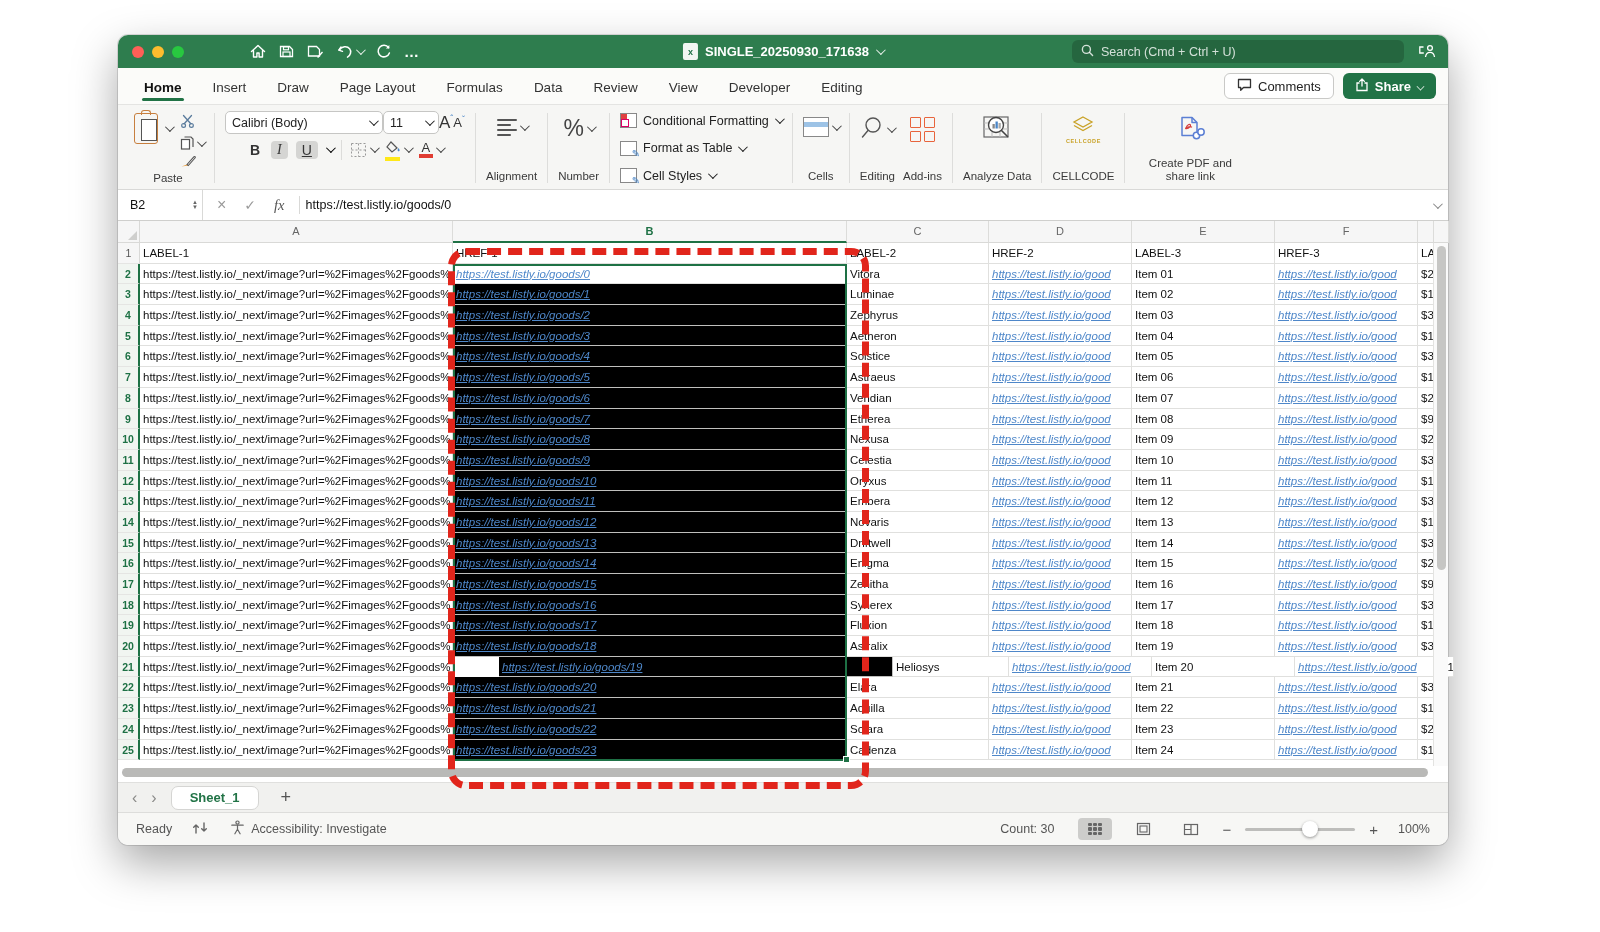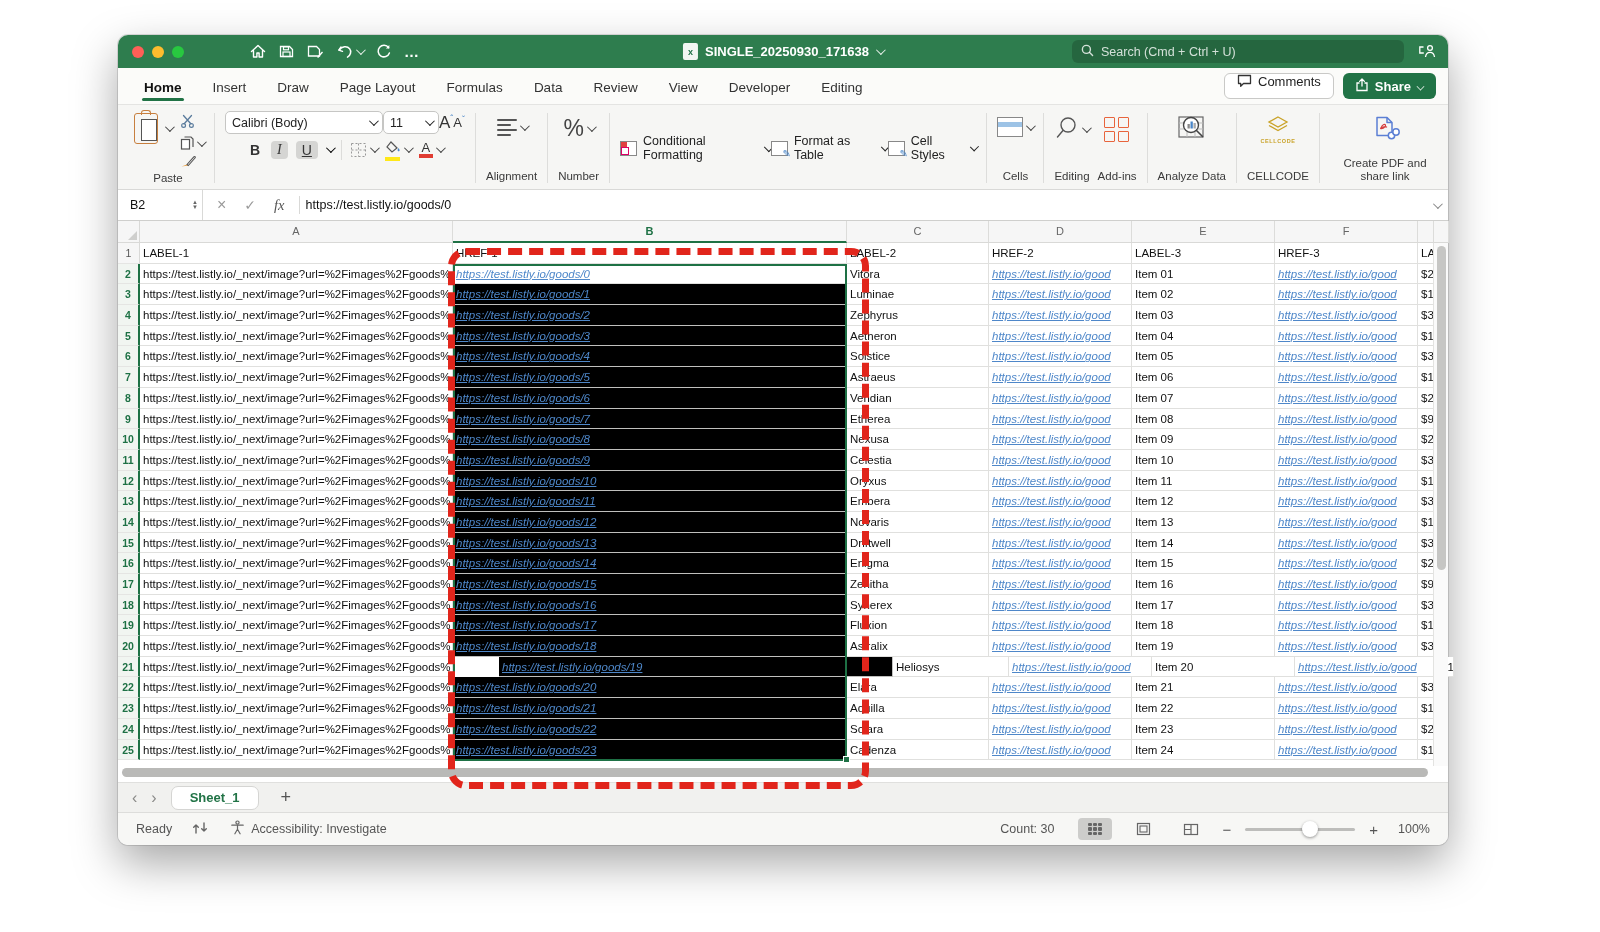--- a/index.html
+++ b/index.html
@@ -19,42 +19,42 @@
   .tb-title { position:absolute; left:50%; top:0; height:33px; transform:translateX(-50%); display:flex; align-items:center; gap:7px; color:#fff; font-size:13px; font-weight:700; }
   .doc-ic { width:15px; height:17px; background:#f2f6f2; border-radius:2px; position:relative; display:flex; align-items:center; justify-content:center; font-size:9px; font-weight:700; color:#1e7145; }
   .tb-search { position:absolute; right:44px; top:5px; width:332px; height:23px; background:rgba(0,0,0,.18); border-radius:6px; display:flex; align-items:center; gap:7px; padding-left:9px; color:rgba(255,255,255,.8); font-size:12.5px; }
   .tb-presence { position:absolute; right:12px; top:8px; color:#fff; }
   
   .tabrow { height:37px; background:#fbfbf9; display:flex; align-items:center; padding:0 14px 0 24px; border-bottom:1px solid #e4e4e2; flex:none; position:relative; }
   .mtab { font-size:13.5px; color:#333; margin-right:27px; padding:9px 2px 7px; position:relative; cursor:default; }
   .mtab.active { font-weight:700; color:#111; }
   .mtab.active::after { content:""; position:absolute; left:0; right:0; bottom:1px; height:3px; border-radius:2px; background:#217346; }
   .tabrow-right { position:absolute; right:12px; top:5px; display:flex; gap:9px; }
-  .btn-comments { height:26px; border:1px solid #c9c9c7; background:#fff; border-radius:6px; display:flex; gap:6px; padding:0 12px; font-size:13px; color:#222; }
+  .btn-comments { height:26px; border:1px solid #c9c9c7; background:#fff; border-radius:6px; display:flex; align-items:center; gap:6px; padding:0 12px; font-size:13px; color:#222; }
   .btn-share { height:26px; background:#217346; border-radius:6px; display:flex; align-items:center; gap:6px; padding:0 12px; font-size:13px; color:#fff; font-weight:600; }
   
   .ribbon { height:85px; background:#f6f6f4; border-bottom:1px solid #d9d9d7; display:flex; align-items:stretch; padding:6px 8px 4px 14px; gap:8px; flex:none; }
   .rdiv { width:1px; background:#dddddb; margin:2px 2px; flex:none; }
   .rgroup { display:flex; flex-direction:column; align-items:center; justify-content:space-between; flex:none; }
   .rlabel { font-size:11.5px; color:#3a3a3a; text-align:center; line-height:1.15; padding-bottom:2px; }
   .icbtn { display:flex; align-items:center; gap:3px; color:#444; }
   .paste-wrap { display:flex; gap:8px; align-items:flex-start; }
   .clip-ic { width:30px; height:34px; position:relative; }
   .clip-ic .board { position:absolute; left:2px; top:2px; width:24px; height:31px; border:1.8px solid #c77f3e; border-radius:3px; }
   .clip-ic .page { position:absolute; left:9px; top:8px; width:16px; height:22px; background:#fff; border:1.5px solid #555; }
   .clip-ic .cliptop { position:absolute; left:9px; top:-1px; width:10px; height:5px; border:1.8px solid #c77f3e; border-bottom:none; border-radius:3px 3px 0 0; }
   .small-stack { display:flex; flex-direction:column; gap:4px; padding-top:3px; }
   .selbox { border:1px solid #c6c6c4; background:#fff; border-radius:5px; height:23px; display:flex; align-items:center; padding:0 6px; font-size:12.5px; color:#222; gap:6px; }
   .fontrow { display:flex; align-items:center; }
   .fmtrow { display:flex; gap:8px; align-items:center; margin-top:5px; }
   .fbtn { font-size:14px; color:#333; min-width:16px; text-align:center; }
   .fbtn.pressed { background:#d5d5d3; border-radius:4px; padding:1px 6px; }
   .ag-lines { display:flex; flex-direction:column; gap:3px; }
   .ag-lines i { display:block; height:2px; background:#555; border-radius:1px; }
-  .styles-group { display:flex; flex-direction:row; justify-content:space-between; padding:2px 0; }
+  .styles-group { display:flex; flex-direction:column; justify-content:space-between; padding:2px 0; }
   .stylerow { display:flex; align-items:center; gap:6px; font-size:12.5px; color:#222; }
   .gicon { width:17px; height:15px; border:1px solid #888; position:relative; background:#fff; flex:none; }
   .gicon.red::before { content:""; position:absolute; left:0; top:0; width:6px; height:6px; background:#e04040; }
   .gicon.red::after { content:""; position:absolute; left:0; bottom:0; width:6px; height:6px; border:1px solid #d06; }
   .gicon .pen { position:absolute; right:-4px; bottom:-4px; font-size:10px; color:#4a86c8; font-style:normal; }
   .gicon.cellsic::before { content:""; position:absolute; left:0; top:4px; right:0; height:5px; background:#9dc3e6; }
   .addins-ic { width:26px; height:26px; display:grid; grid-template-columns:11px 11px; grid-template-rows:11px 11px; gap:3px; }
   .addins-ic i { border:1.8px solid #e8643c; border-radius:1px; }
   .gold { color:#c9a227; }
   .cellcode-ic { display:flex; flex-direction:column; align-items:center; gap:1px; }

